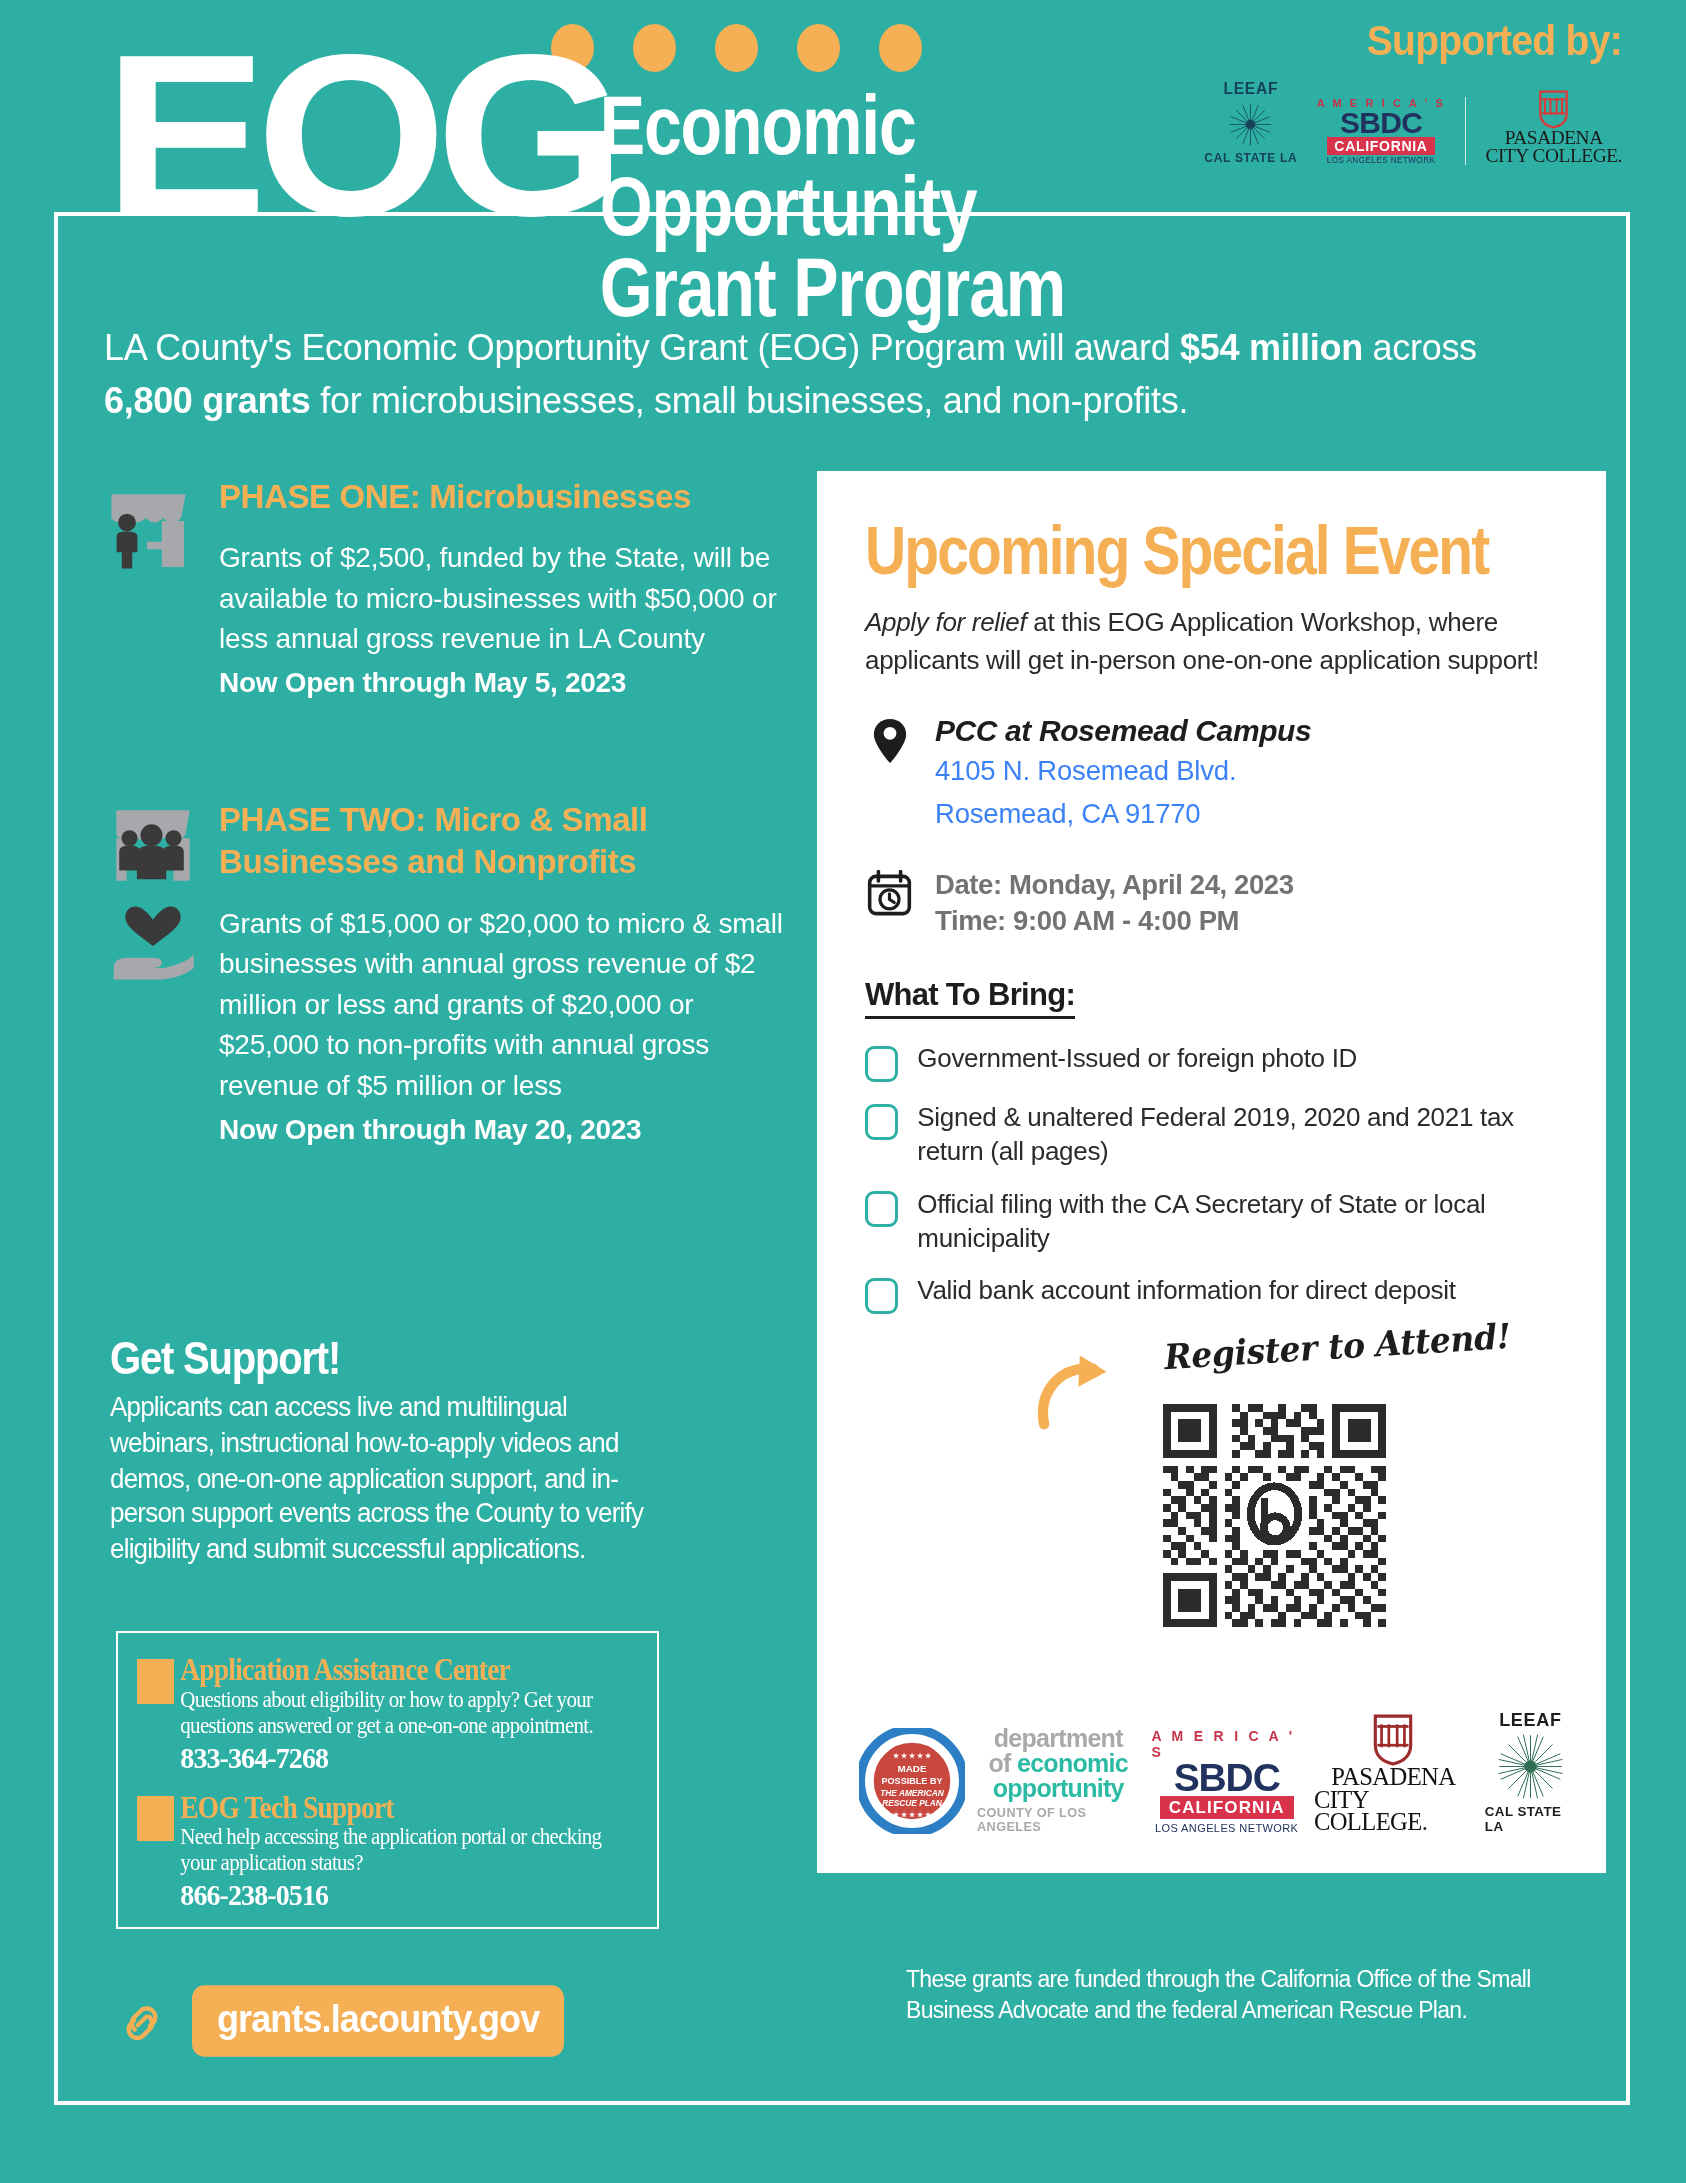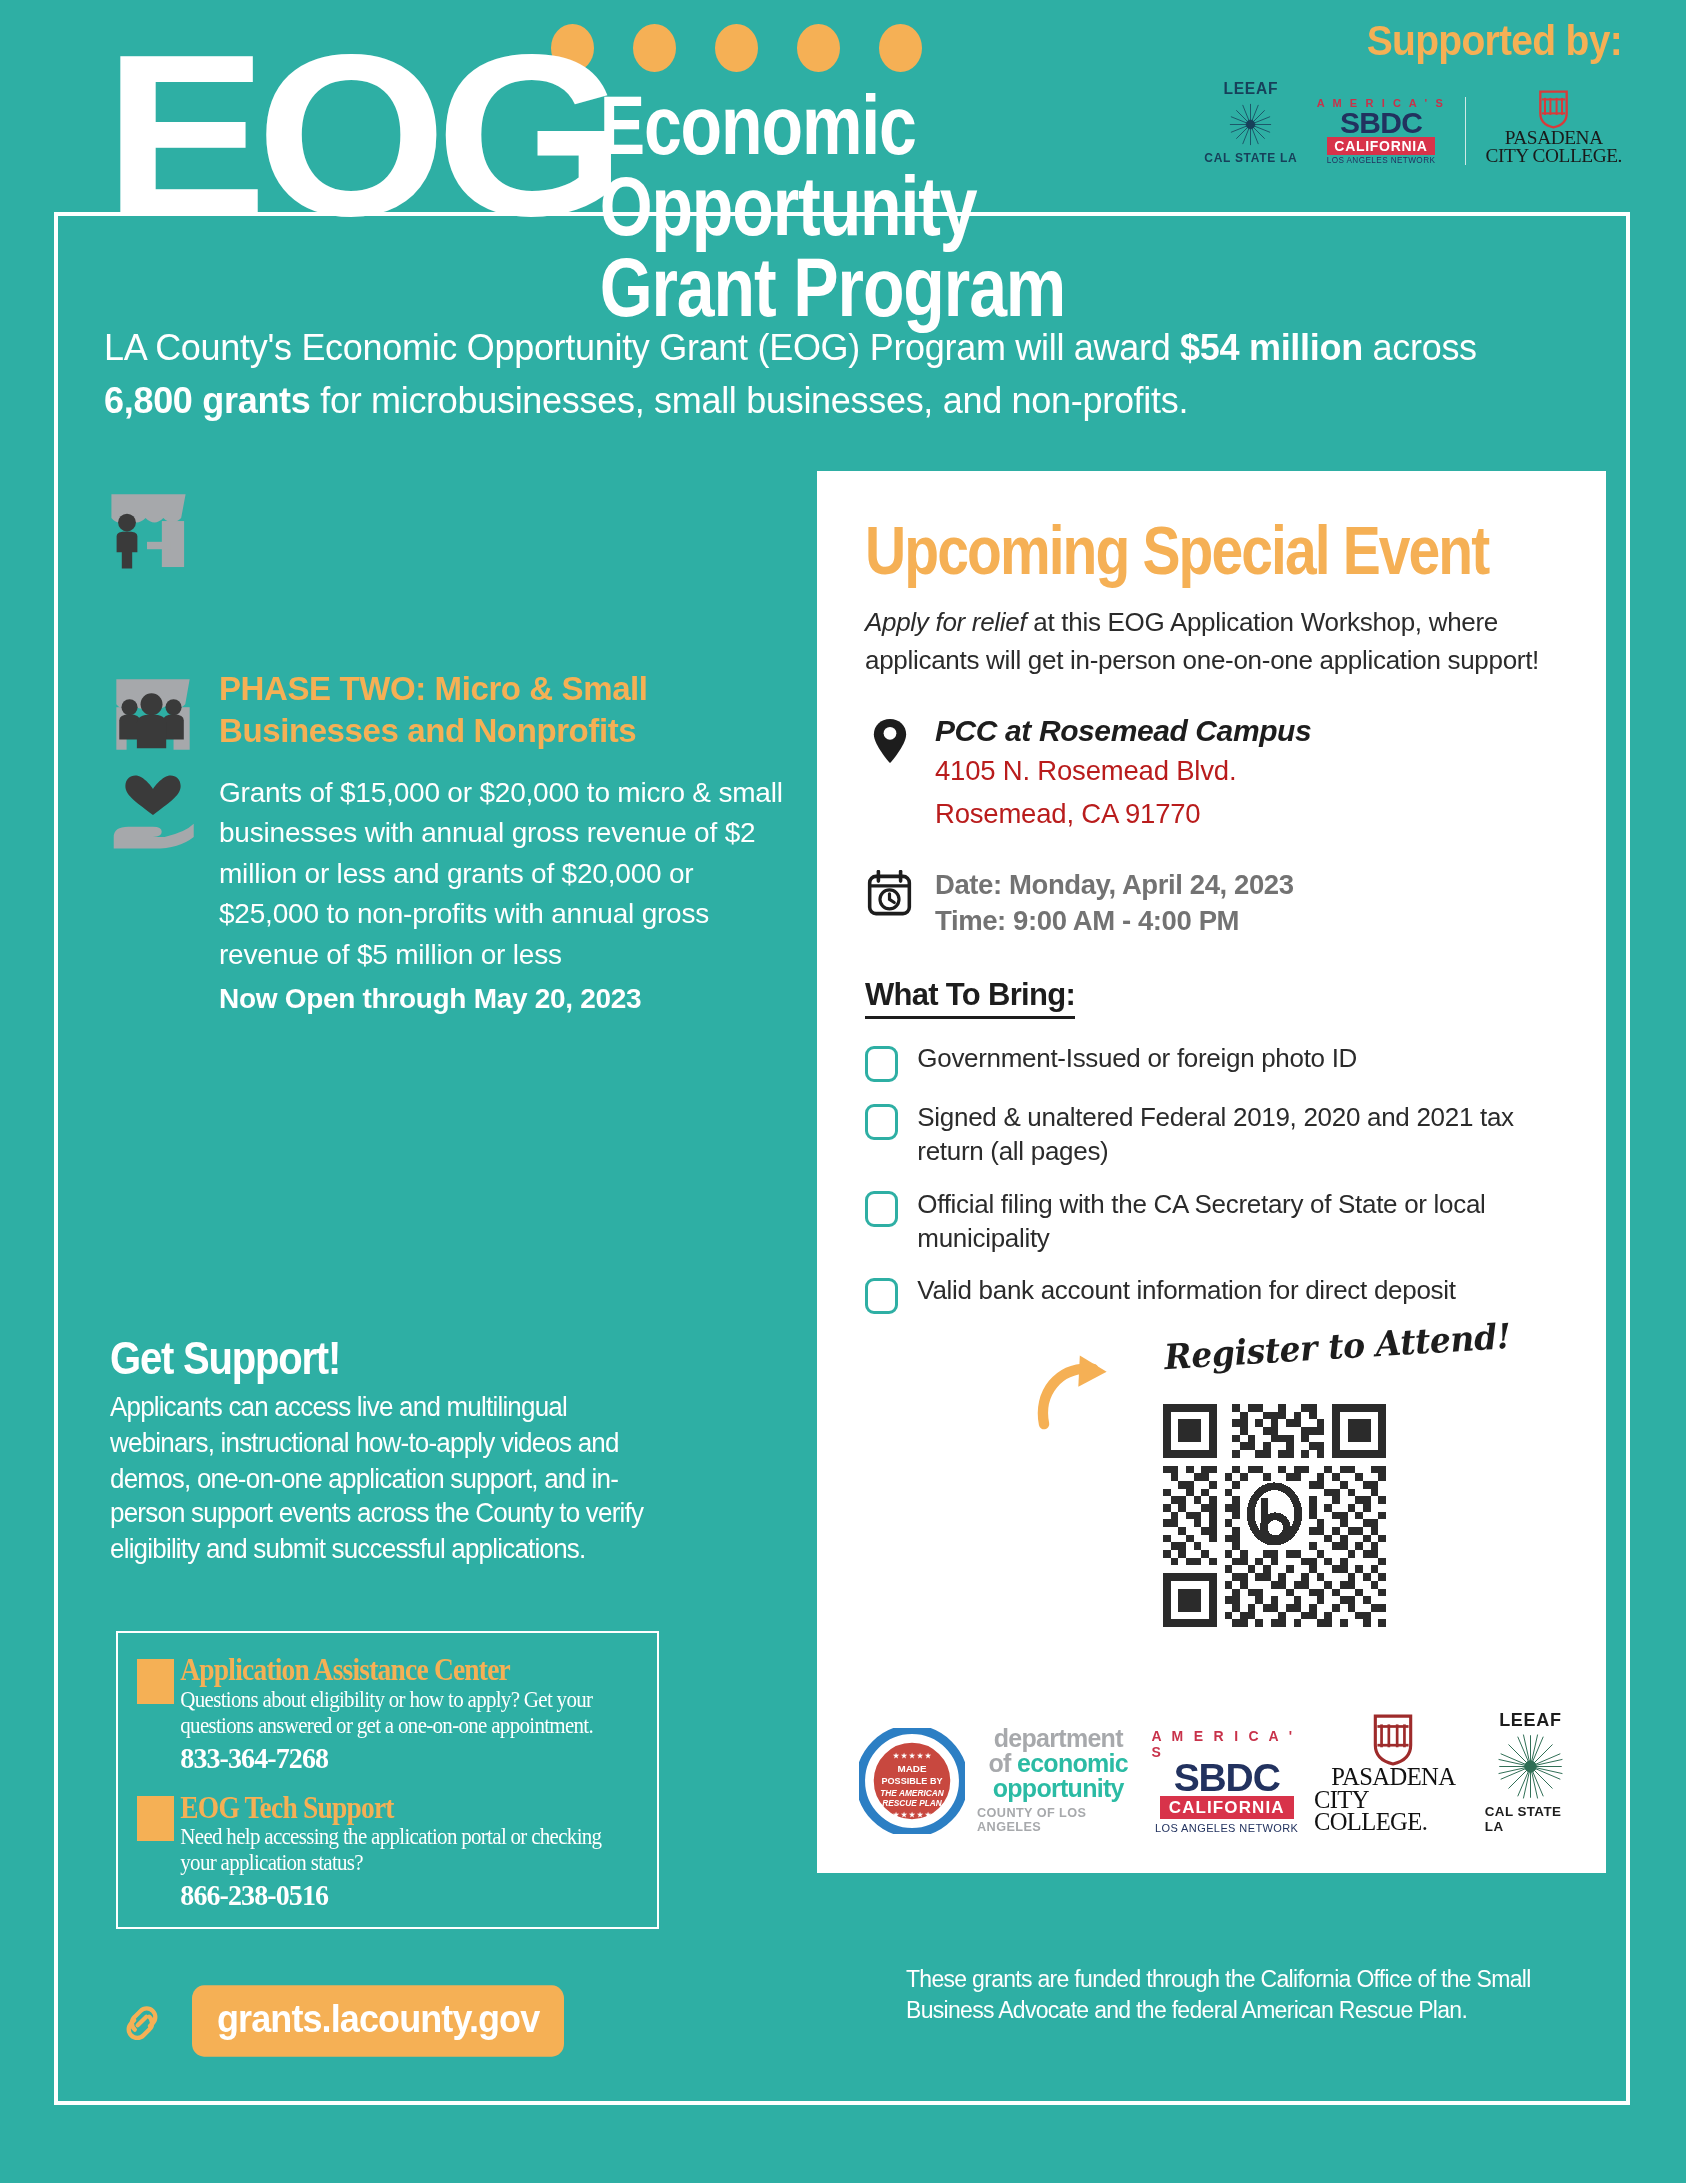--- a/index.html
+++ b/index.html
@@ -117,21 +117,21 @@
   .panel-lead{
     color:#2b2b2b;font-size:26px;line-height:1.46;letter-spacing:-0.3px;margin-top:28px;
   }
   .panel-lead i{font-style:italic;}
 
   .infoblock{margin-top:34px;}
   .inforow{display:flex;gap:21px;align-items:flex-start;}
   .inforow + .inforow{margin-top:33px;}
   .info-ico{width:49px;flex:0 0 49px;display:flex;justify-content:center;padding-top:3px;}
   .venue{font-size:30px;font-style:italic;font-weight:bold;color:#1d1d1d;letter-spacing:-0.4px;}
-  .addr{font-size:27.5px;color:#b91c1c;line-height:1.40;letter-spacing:-0.2px;margin-top:4.5px;}
+  .addr{font-size:27.5px;color:#3b82f6;line-height:1.40;letter-spacing:-0.2px;margin-top:4.5px;}
   .dt{font-size:27.5px;font-weight:bold;color:#737373;line-height:1.30;letter-spacing:-0.4px;}
 
   .wtb-title{
     margin-top:39px;font-size:31px;font-weight:bold;color:#1d1d1d;
     letter-spacing:-0.7px;display:inline-block;border-bottom:3px solid #1d1d1d;padding-bottom:3px;
   }
   .wtb-list{margin-top:22px;}
   .wtb-item{display:flex;gap:19.3px;align-items:flex-start;}
   .wtb-item + .wtb-item{margin-top:18px;}
   .cbx{
@@ -263,20 +263,25 @@
 
     <div class="phase">
       <div class="phase-ico">
         <svg viewBox="0 0 120 120" width="89" height="89">
           <path d="M10 18 H110 L104 50 Q92 62 80 50 Q68 62 56 50 Q44 62 32 50 Q20 62 10 50 Z" fill="#A6A8AB"></path>
           <rect x="78" y="54" width="30" height="62" fill="#A6A8AB"></rect>
           <rect x="58" y="82" width="32" height="10" fill="#A6A8AB"></rect>
           <circle cx="31" cy="56" r="12" fill="#3A3A3A"></circle>
           <path d="M17 74 Q17 68 31 68 Q45 68 45 74 L45 96 L38 96 L38 118 L24 118 L24 96 L17 96 Z" fill="#3A3A3A"></path>
         </svg>
+      </div>
+      <div class="phase-body">
+        <div class="phase-title">PHASE ONE: Microbusinesses</div>
+        <div class="phase-text">Grants of $2,500, funded by the State, will be available to micro-businesses with $50,000 or less annual gross revenue in LA County</div>
+        <div class="phase-open">Now Open through May 5, 2023</div>
       </div>
     </div>
 
     <div class="phase phase2">
       <div class="phase-ico p2-icons">
         <svg viewBox="0 0 120 120" width="88" height="88">
           <path d="M10 10 H110 L104 44 Q92 56 80 44 Q68 56 56 44 Q44 56 32 44 Q20 56 10 44 Z" fill="#A6A8AB"></path>
           <rect x="88" y="48" width="22" height="58" fill="#A6A8AB"></rect>
           <rect x="10" y="48" width="14" height="58" fill="#A6A8AB"></rect>
           <circle cx="28" cy="48" r="11" fill="#3A3A3A"></circle>

